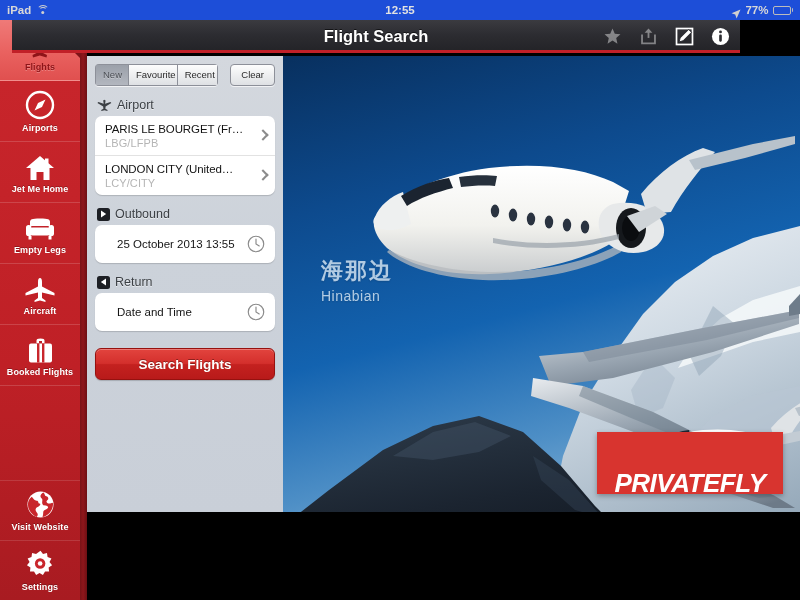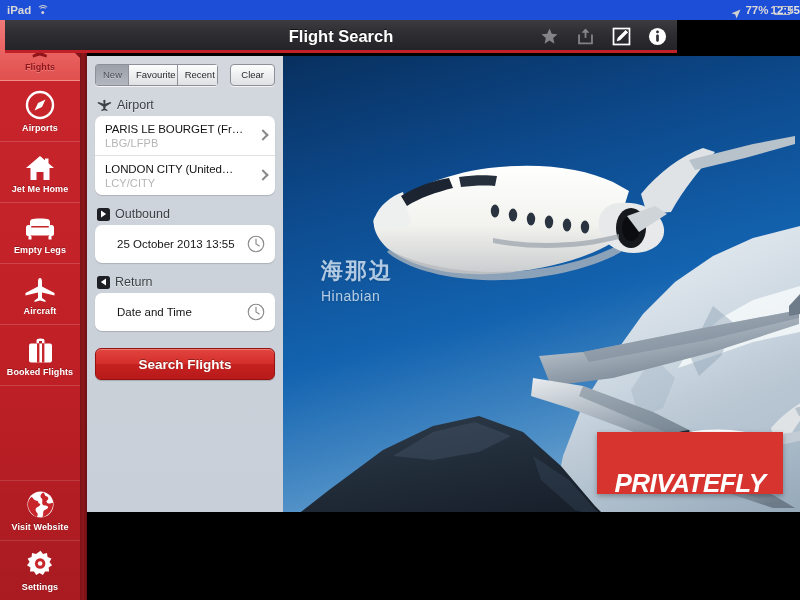--- a/index.html
+++ b/index.html
@@ -13,21 +13,21 @@
   #app { position: relative; width: 800px; height: 600px; overflow: hidden; }
 
   
   .statusbar {
     position: absolute; top: 0; left: 0; width: 800px; height: 20px;
     background: #1d4ed8; color: #cfcfcf;
     font-size: 11.5px; line-height: 20px;
     display: flex; align-items: center; z-index: 40;
   }
   .sb-left { display: flex; align-items: center; gap: 5px; padding-left: 7px; }
-  .sb-center { position: absolute; left: 0; right: 0; text-align: right; font-weight: bold; color: #e2e2e2; }
+  .sb-center { position: absolute; left: 0; right: 0; text-align: center; font-weight: bold; color: #e2e2e2; }
   .sb-right { position: absolute; right: 7px; display: flex; align-items: center; gap: 4px; }
   .sb-label { font-weight: bold; color: #d8d8d8; }
   .wifi-icon { display: inline-block; width: 13px; height: 11px; position: relative; }
   .wifi-icon i {
     position: absolute; left: 50%; border: 1.4px solid #d0d0d0;
     border-bottom-color: transparent; border-left-color: transparent; border-right-color: transparent;
     border-radius: 50%; transform: translateX(-50%);
   }
   .wifi-icon i:nth-child(1) { width: 13px; height: 13px; top: 0; }
   .wifi-icon i:nth-child(2) { width: 8px; height: 8px; top: 2.5px; }
@@ -38,21 +38,21 @@
   .batt { display: inline-flex; align-items: center; }
   .batt-body {
     width: 18px; height: 9px; border: 1px solid #bcbcbc; border-radius: 2px;
     position: relative; padding: 1px;
   }
   .batt-fill { height: 100%; width: 77%; background: #e0e0e0; border-radius: 1px; }
   .batt-cap { width: 1.5px; height: 4px; background: #bcbcbc; margin-left: 1px; border-radius: 0 1px 1px 0; }
 
   
   .navbar {
-    position: absolute; top: 20px; left: 5px; width: 672px; height: 33px;
+    position: absolute; top: 20px; left: 12px; width: 728px; height: 33px;
     background: linear-gradient(to bottom, #3b3b40 0%, #2c2c31 50%, #242428 100%);
     border-bottom: 3px solid #c12028;
     z-index: 30;
   }
   .nav-title {
     position: absolute; left: 0; right: 0; top: 0; height: 33px; line-height: 33px;
     text-align: center; color: #fff; font-size: 16.5px; font-weight: bold;
     text-shadow: 0 -1px 0 rgba(0,0,0,.6);
   }
   .nav-actions {

